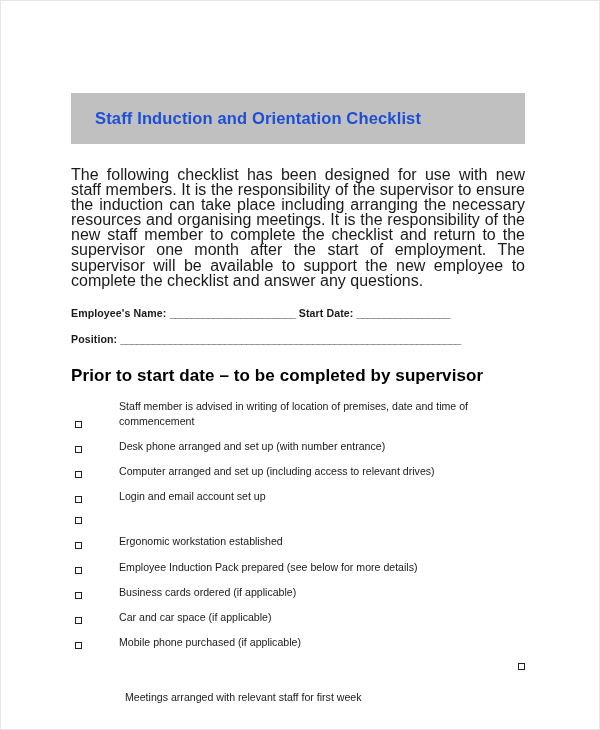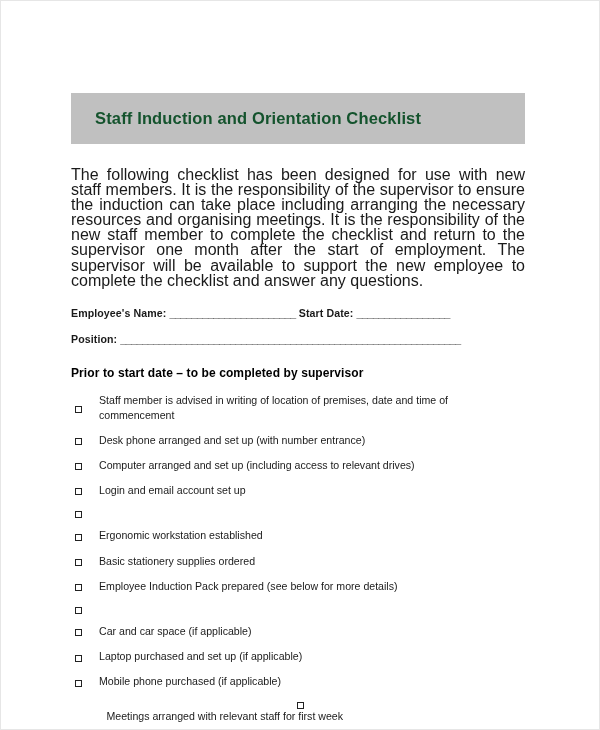--- a/index.html
+++ b/index.html
@@ -38,21 +38,21 @@
     height: 51px;
     box-sizing: border-box;
     padding-left: 24px;
     display: flex;
     align-items: center;
   }
   .title-banner .title-text {
     font-size: 16.5px;
     font-weight: bold;
     letter-spacing: 0.15px;
-    color: #14532d;
+    color: #1d4ed8;
     line-height: 1.1;
   }
 
   
   .intro {
     margin-top: 23px;
     font-size: 16px;
     line-height: 15.1px;
     text-align: justify;
     color: #1a1a1a;
@@ -74,37 +74,38 @@
   }
   .form-row:last-child { margin-bottom: 0; }
   .field-label { }
   .rule {
     letter-spacing: -0.4px;
   }
 
   
   .section-heading {
     margin-top: 19px;
-    font-size: 12px;
+    font-size: 17px;
     font-weight: bold;
     color: #000000;
     letter-spacing: 0.1px;
   }
 
   
   .checklist {
     margin-top: 13px;
   }
   .check-item {
     position: relative;
     display: flex;
-    align-items: center;
+    align-items: flex-end;
     margin-bottom: 10.5px;
     font-size: 10.6px;
     line-height: 14.6px;
+    gap: 20px;
   }
   .check-item:last-child { margin-bottom: 0; flex-direction: column; }
 
   .check-box {
     flex: 0 0 auto;
     width: 7px;
     height: 7px;
     border: 1.1px solid #222222;
     margin-left: 4px;
     margin-top: 3px;
@@ -164,44 +165,37 @@
 
       <div class="check-item">
         <span class="check-box"></span>
       </div>
 
       <div class="check-item">
         <span class="check-box"></span>
         <span class="check-label">Ergonomic workstation established</span>
       </div>
 
-      <div class="check-item">
-        <span class="check-box"></span>
-        <span class="check-label">Basic stationery supplies ordered</span>
-      </div>
 
       <div class="check-item">
         <span class="check-box"></span>
         <span class="check-label">Employee Induction Pack prepared (see below for more details)</span>
       </div>
 
       <div class="check-item">
         <span class="check-box"></span>
+        <span class="check-label">Business cards ordered (if applicable)</span>
       </div>
 
 
       <div class="check-item">
         <span class="check-box"></span>
         <span class="check-label">Car and car space (if applicable)</span>
       </div>
 
-      <div class="check-item">
-        <span class="check-box"></span>
-        <span class="check-label">Laptop purchased and set up (if applicable)</span>
-      </div>
 
       <div class="check-item">
         <span class="check-box"></span>
         <span class="check-label">Mobile phone purchased (if applicable)</span>
       </div>
 
       <div class="check-item">
         <span class="check-box"></span>
         <span class="check-label">Meetings arranged with relevant staff for first week</span>
       </div>

